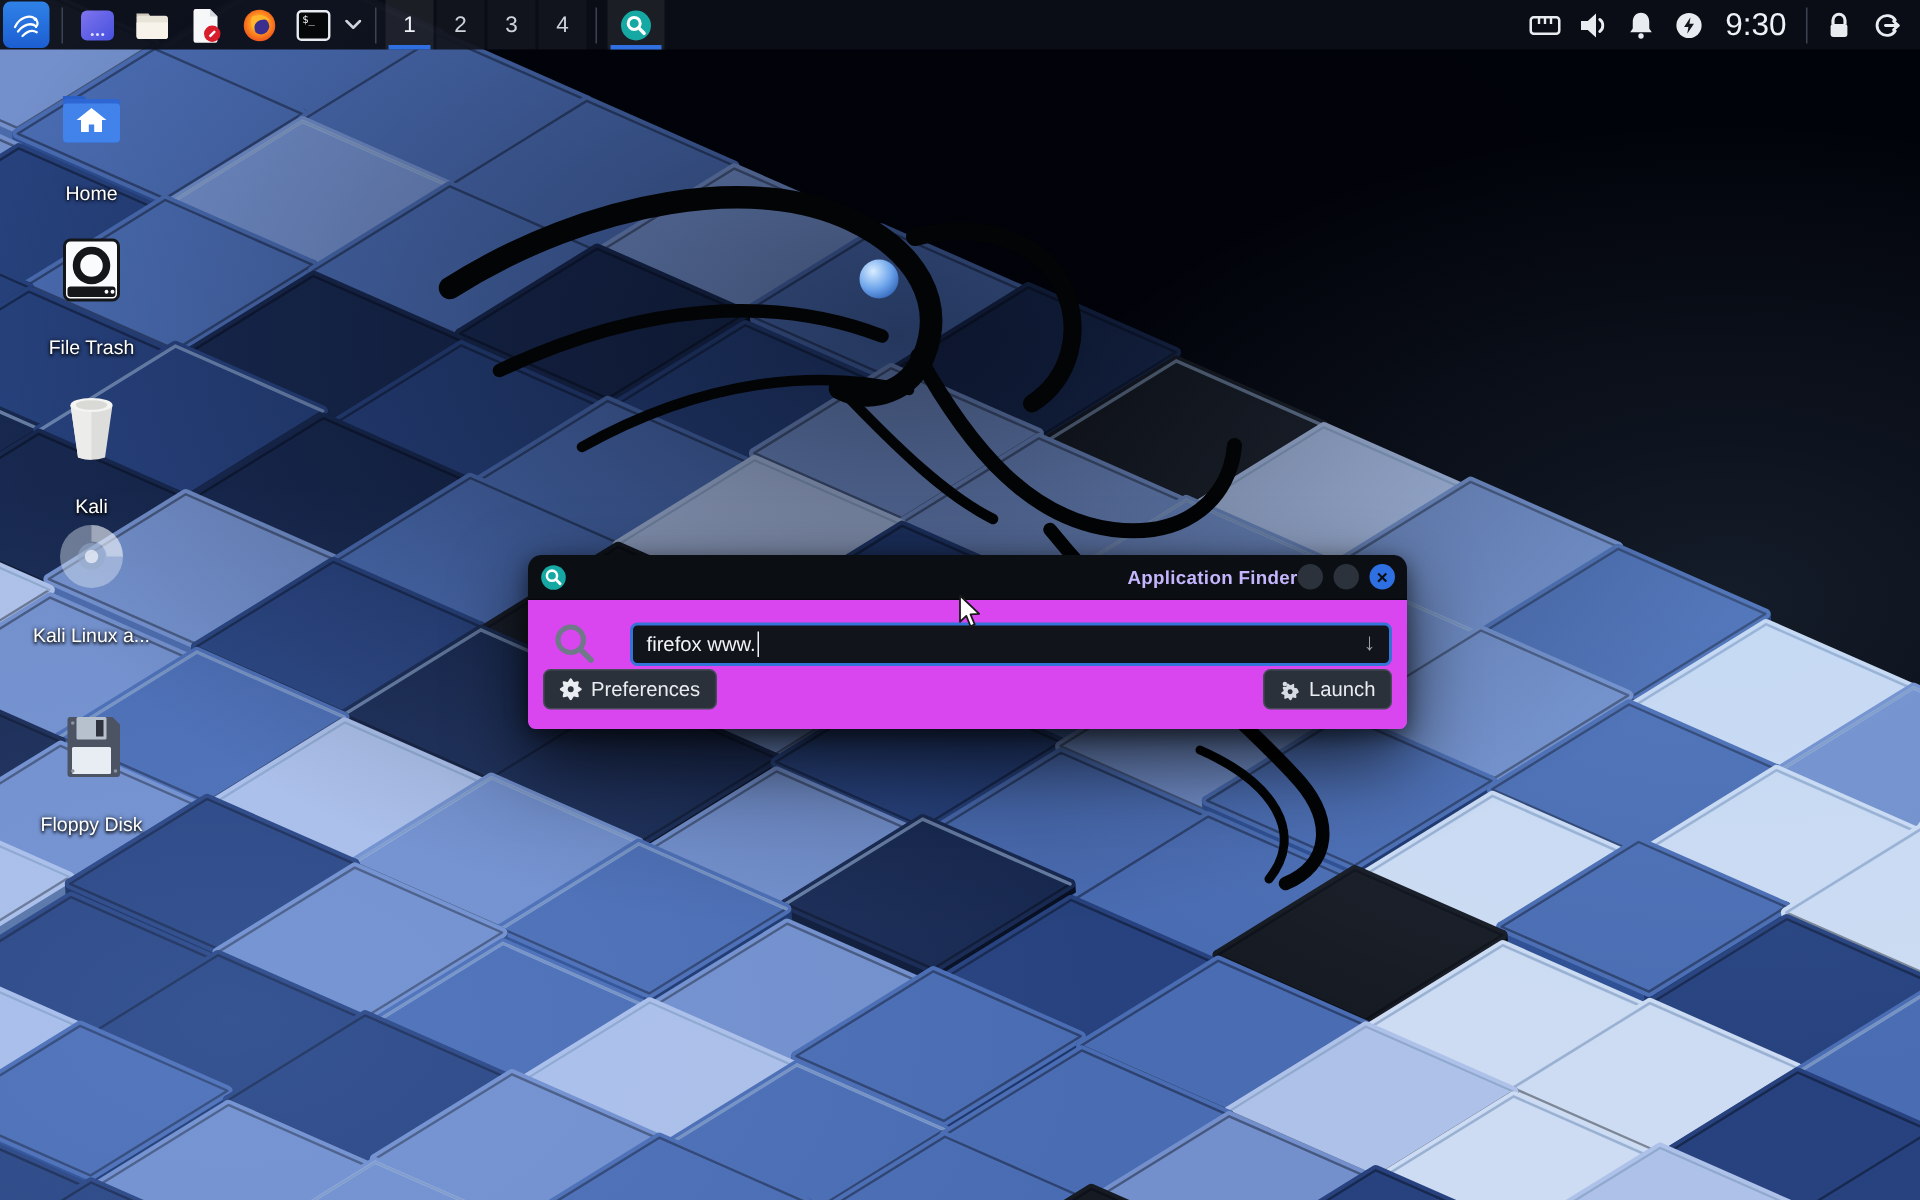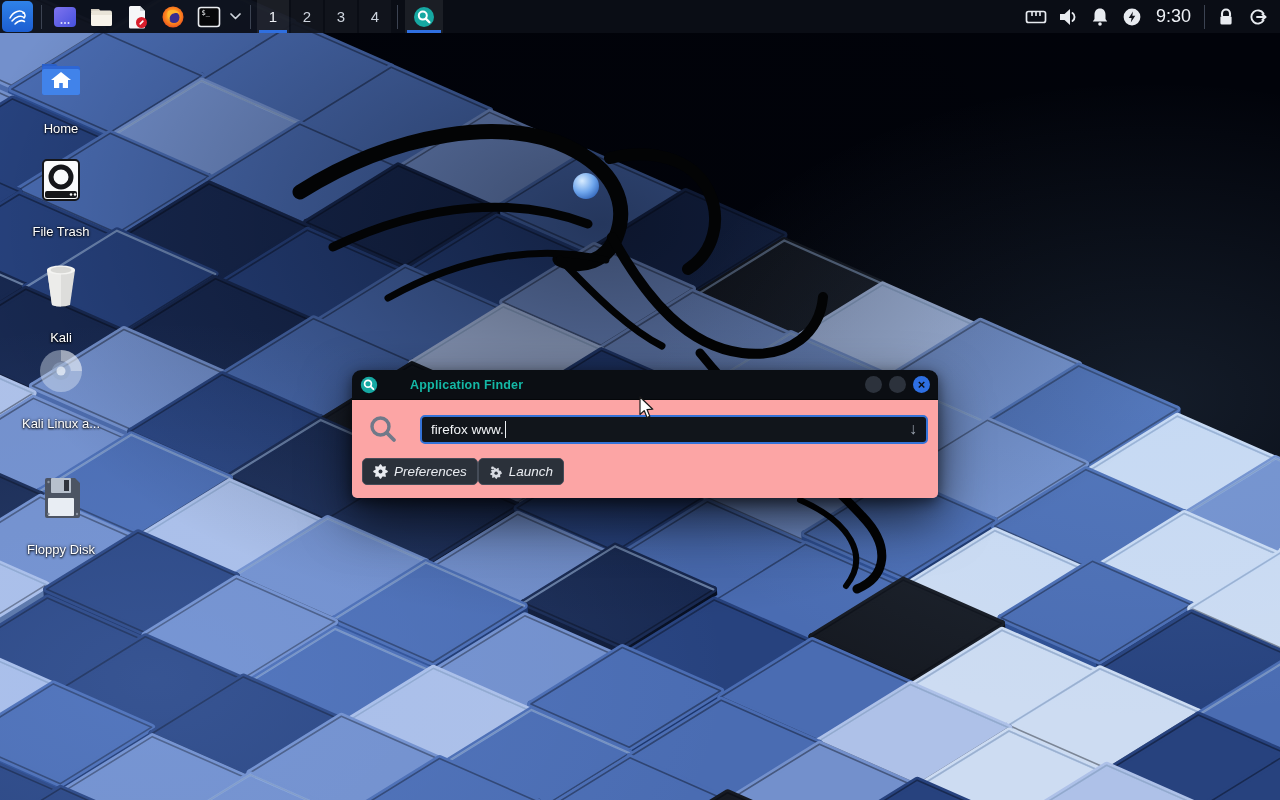--- a/index.html
+++ b/index.html
@@ -34,21 +34,21 @@
   }
   .ws-btn.active { background:rgba(255,255,255,0.07); color:#eef1f6; }
   .ws-btn.active::after, .task-btn::after {
     content:""; position:absolute; left:2px; right:2px; bottom:0; height:3px; background:#2f6fe0;
   }
   .task-btn {
     width:38px; height:33px; position:relative; display:flex; align-items:center; justify-content:center;
     background:rgba(255,255,255,0.07); margin:0 2px;
   }
   .tray-icon { width:32px; height:33px; display:flex; align-items:center; justify-content:center; }
-  .clock { color:#eef1f6; font-size:18px; padding:0 8px; line-height:33px; }
+  .clock { color:#eef1f6; font-size:21px; padding:0 8px; line-height:33px; }
 
   
   .dicon {
     position:absolute; width:122px; left:0; text-align:center; z-index:10; cursor:default;
   }
   .dicon svg { display:block; margin:0 auto; }
   .dicon .lbl {
     margin-top:22px; color:#ffffff; font-size:13px; line-height:15px;
     text-shadow:0 1px 2px rgba(0,0,0,0.95), 0 0 3px rgba(0,0,0,0.85);
   }
@@ -57,44 +57,44 @@
   .finder {
     position:absolute; left:352px; top:370px; width:586px; z-index:40;
     border-radius:9px 9px 5px 5px;
     box-shadow:0 20px 50px rgba(0,0,0,0.65), 0 4px 14px rgba(0,0,0,0.55);
   }
   .finder-title {
     height:30px; background:#0b0e13; border-radius:9px 9px 0 0;
     display:flex; align-items:center; padding:0 8px; border-bottom:1px solid #05070a;
   }
   .finder-title .ftitle {
-    flex:1; text-align:left; color:#14b8a6; font-weight:bold; font-size:12.5px;
+    flex:1; text-align:right; color:#c4b5fd; font-weight:bold; font-size:12.5px;
     letter-spacing:0.2px;
     margin-left:32px;
   }
   .wbtns { display:flex; align-items:center; gap:7px; }
   .wbtn { width:17px; height:17px; border-radius:50%; background:#2c323c; }
   .wbtn.close {
     background:#2e6fe2; color:#0a0d12; display:flex; align-items:center; justify-content:center;
     font-weight:bold; font-size:13px; line-height:1;
   }
   .finder-body {
-    background:#fca5a5; border-radius:0 0 5px 5px; padding:13px 10px 13px 10px;
+    background:#d946ef; border-radius:0 0 5px 5px; padding:13px 10px 13px 10px;
   }
   .search-row { display:flex; align-items:center; }
   .search-glyph { width:34px; display:flex; align-items:center; justify-content:center; margin-left:4px; }
   .search-field {
     flex:1; margin-left:20px; height:29px; background:#11151b;
     border:2px solid #3473d8; border-radius:5px;
     display:flex; align-items:center; padding:0 9px; cursor:text;
   }
   .search-text { color:#f1f3f6; font-size:13.5px; white-space:pre; }
   .caret { display:inline-block; width:1.5px; height:17px; background:#eef1f5; margin-left:1px; }
   .dd-arrow { margin-left:auto; color:#9aa2ae; font-size:16px; line-height:1; }
-  .btn-row { display:flex; margin-top:13px;font-style:italic; }
+  .btn-row { display:flex; justify-content:space-between; margin-top:1px; }
   .fbtn {
     height:27px; background:#2b313a; border:1px solid #454c58; border-radius:5px;
     color:#e9ecf1; font-size:13.5px; display:flex; align-items:center; padding:0 10px; gap:6px;
     cursor:default;
   }
 
   .cursor { position:absolute; left:637px; top:396px; z-index:60; }
 </style>
 </head>
 <body>

